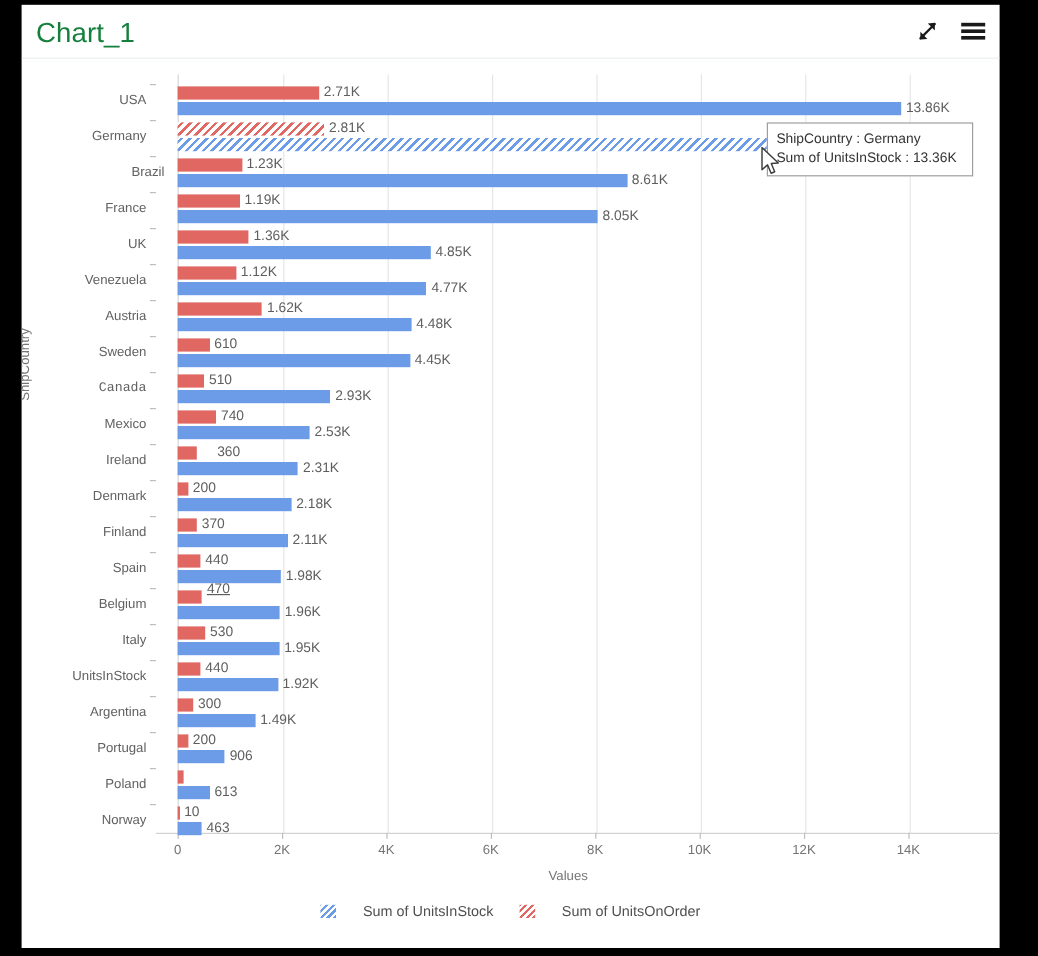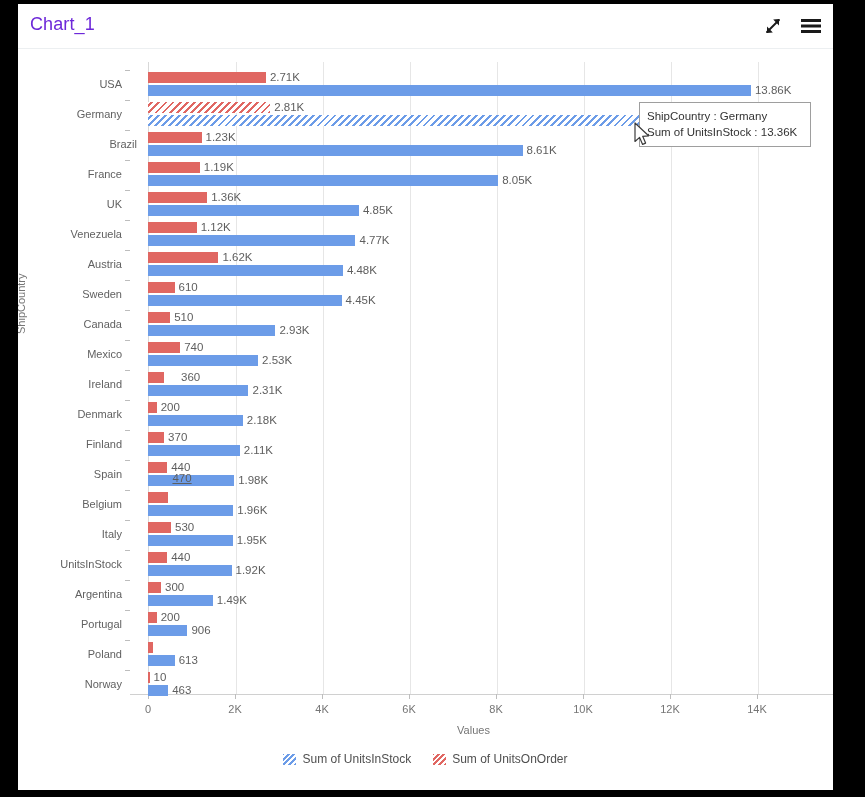--- a/index.html
+++ b/index.html
@@ -33,22 +33,22 @@
     top: 0;
     width: 815px;
     height: 45px;
     border-bottom: 1px solid #eceff1;
     box-sizing: border-box;
   }
   #chart-title {
     position: absolute;
     left: 12px;
     top: 10px;
-    font-size: 18px;
-    color: #6d28d9;
+    font-size: 23px;
+    color: #15803d;
     letter-spacing: .1px;
     white-space: nowrap;
   }
   .header-icon {
     position: absolute;
     top: 8px;
     width: 28px;
     height: 28px;
     cursor: pointer;
   }
@@ -210,21 +210,21 @@
     top: 748px;
     width: 815px;
     display: flex;
     justify-content: center;
     align-items: center;
     gap: 22px;
   }
   .legend-item {
     display: flex;
     align-items: center;
-    gap: 6px;
+    gap: 22px;
     cursor: pointer;
   }
   .legend-swatch {
     width: 13px;
     height: 11px;
     display: block;
   }
   .legend-swatch.blue {
     background: repeating-linear-gradient(-45deg,
       #6C9CE8 0px, #6C9CE8 2px, #ffffff 2px, #ffffff 4px);
@@ -270,21 +270,21 @@
 
   <div id="cat-labels">
       <div class="cat-label" style="top: 22px; text-align: right;">USA</div>
       <div class="cat-label" style="top: 52px; text-align: right;">Germany</div>
       <div class="cat-label" style="top: 82px; text-align: right; padding-left: 15px;">Brazil</div>
       <div class="cat-label" style="top: 112px; text-align: right;">France</div>
       <div class="cat-label" style="top: 142px; text-align: right;">UK</div>
       <div class="cat-label" style="top: 172px; text-align: right;">Venezuela</div>
       <div class="cat-label" style="top: 202px; text-align: right;">Austria</div>
       <div class="cat-label" style="top: 232px; text-align: right;">Sweden</div>
-      <div class="cat-label" style="top: 262px; text-align: right;">Canada</div>
+      <div class="cat-label" style="top: 262px; text-align: right; font-family: Liberation Mono, monospace;">Canada</div>
       <div class="cat-label" style="top: 292px; text-align: right;">Mexico</div>
       <div class="cat-label" style="top: 322px; text-align: right;">Ireland</div>
       <div class="cat-label" style="top: 352px; text-align: right;">Denmark</div>
       <div class="cat-label" style="top: 382px; text-align: right;">Finland</div>
       <div class="cat-label" style="top: 412px; text-align: right;">Spain</div>
       <div class="cat-label" style="top: 442px; text-align: right;">Belgium</div>
       <div class="cat-label" style="top: 472px; text-align: right;">Italy</div>
       <div class="cat-label" style="top: 502px; text-align: right;">UnitsInStock</div>
       <div class="cat-label" style="top: 532px; text-align: right;">Argentina</div>
       <div class="cat-label" style="top: 562px; text-align: right;">Portugal</div>
@@ -409,21 +409,21 @@
     <div class="bar-label" style="left: 150.095px; top: 433px;">370</div>
     <div class="bar blue" style="left: 130px; top: 441px; width: 91.785px;"></div>
     <div class="bar-label" style="left: 225.785px; top: 446px;">2.11K</div>
     <div class="ytick-mark" style="top: 456px;"></div>
     <div class="bar red" style="left: 130px; top: 458px; width: 19.14px;"></div>
     <div class="bar-label" style="left: 153.14px; top: 463px;">440</div>
     <div class="bar blue" style="left: 130px; top: 471px; width: 86.13px;"></div>
     <div class="bar-label" style="left: 220.13px; top: 476px;">1.98K</div>
     <div class="ytick-mark" style="top: 486px;"></div>
     <div class="bar red" style="left: 130px; top: 488px; width: 20.445px;"></div>
-    <div class="bar-label" style="left: 154.445px; top: 474px; text-decoration: underline;">470</div>
+    <div class="bar-label" style="left: 154.445px; top: 487px; text-decoration: underline;">470</div>
     <div class="bar blue" style="left: 130px; top: 501px; width: 85.26px;"></div>
     <div class="bar-label" style="left: 219.26px; top: 506px;">1.96K</div>
     <div class="ytick-mark" style="top: 516px;"></div>
     <div class="bar red" style="left: 130px; top: 518px; width: 23.055px;"></div>
     <div class="bar-label" style="left: 157.055px; top: 523px;">530</div>
     <div class="bar blue" style="left: 130px; top: 531px; width: 84.825px;"></div>
     <div class="bar-label" style="left: 218.825px; top: 536px;">1.95K</div>
     <div class="ytick-mark" style="top: 546px;"></div>
     <div class="bar red" style="left: 130px; top: 548px; width: 19.14px;"></div>
     <div class="bar-label" style="left: 153.14px; top: 553px;">440</div>

